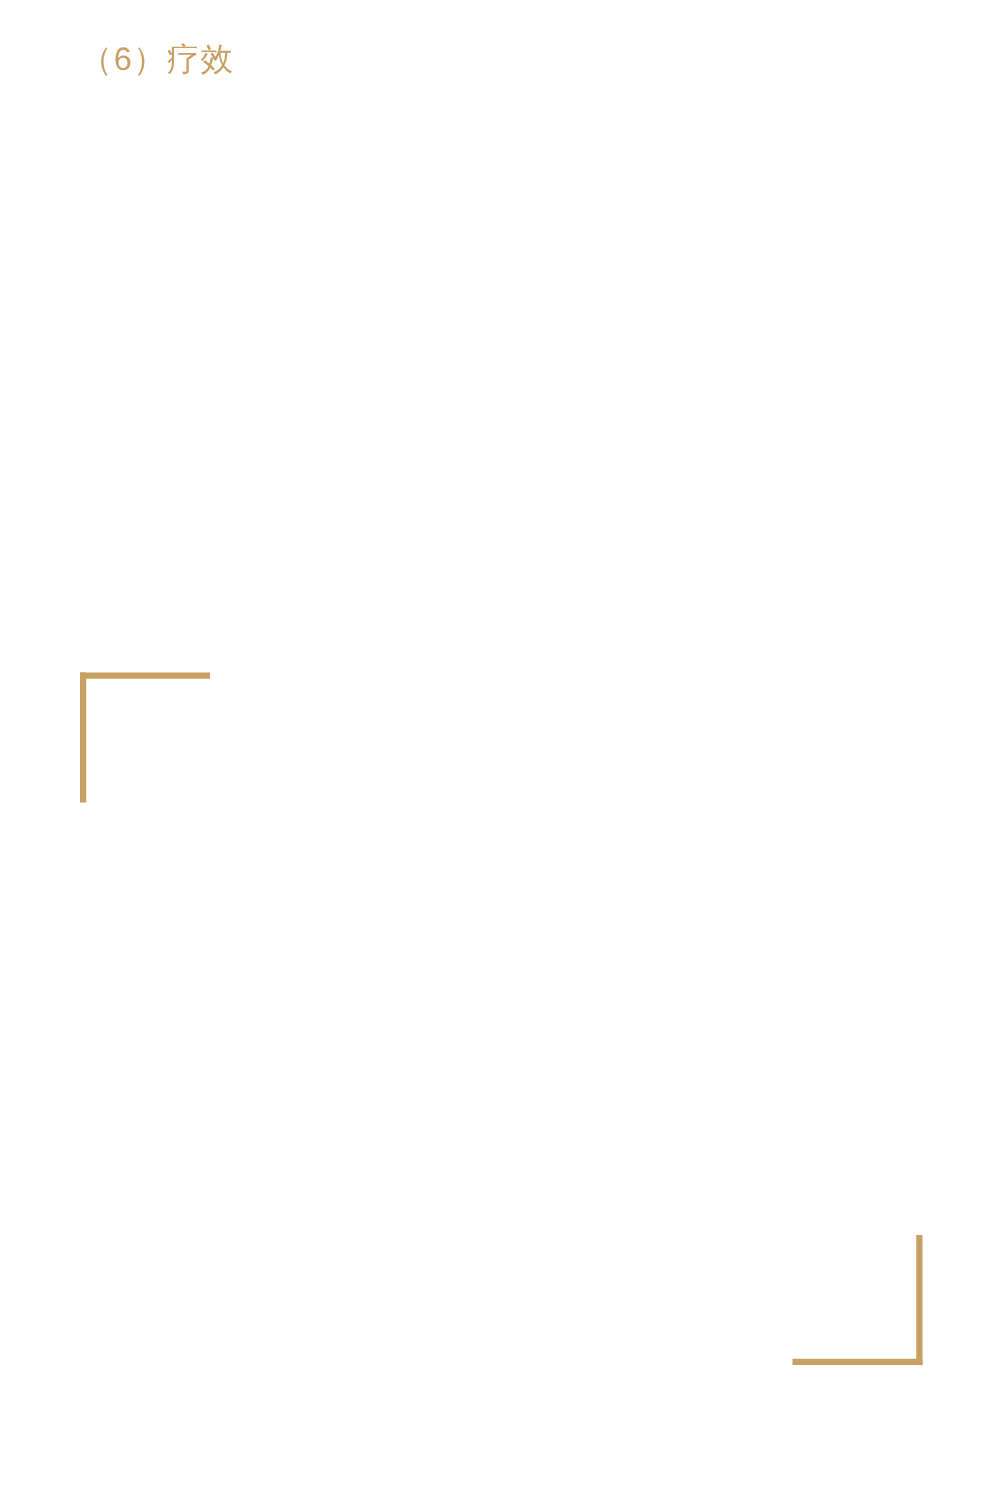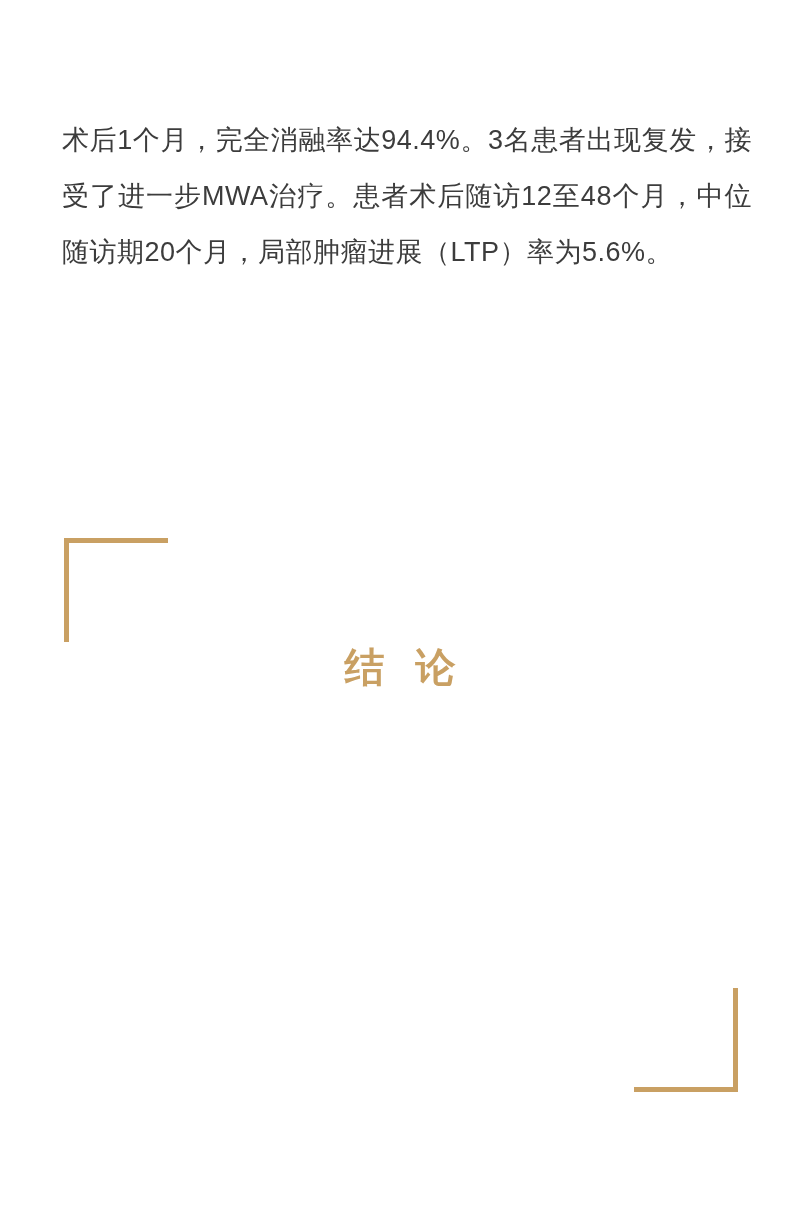--- a/index.html
+++ b/index.html
@@ -94,23 +94,22 @@
     letter-spacing: 0.5px;
     text-align: justify;
     text-justify: inter-ideograph;
   }
 </style>
 </head>
 <body>
 
 <div class="page">
 
+  <div class="section-heading">（6）疗效</div>
 
-  <div class="body-paragraph">术后1个月，完全消融率达94.4%。3名患者出现复发，接受了进一步MWA治疗。患者术后随访12至48个月，中位随访期20个月，局部肿瘤进展（LTP）率为5.6%。</div>
 
   <div class="corner corner-top-left"></div>
 
-  <div class="conclusion-title">结 论</div>
 
 
   <div class="corner corner-bottom-right"></div>
 
 </div>
 
 </body></html>

